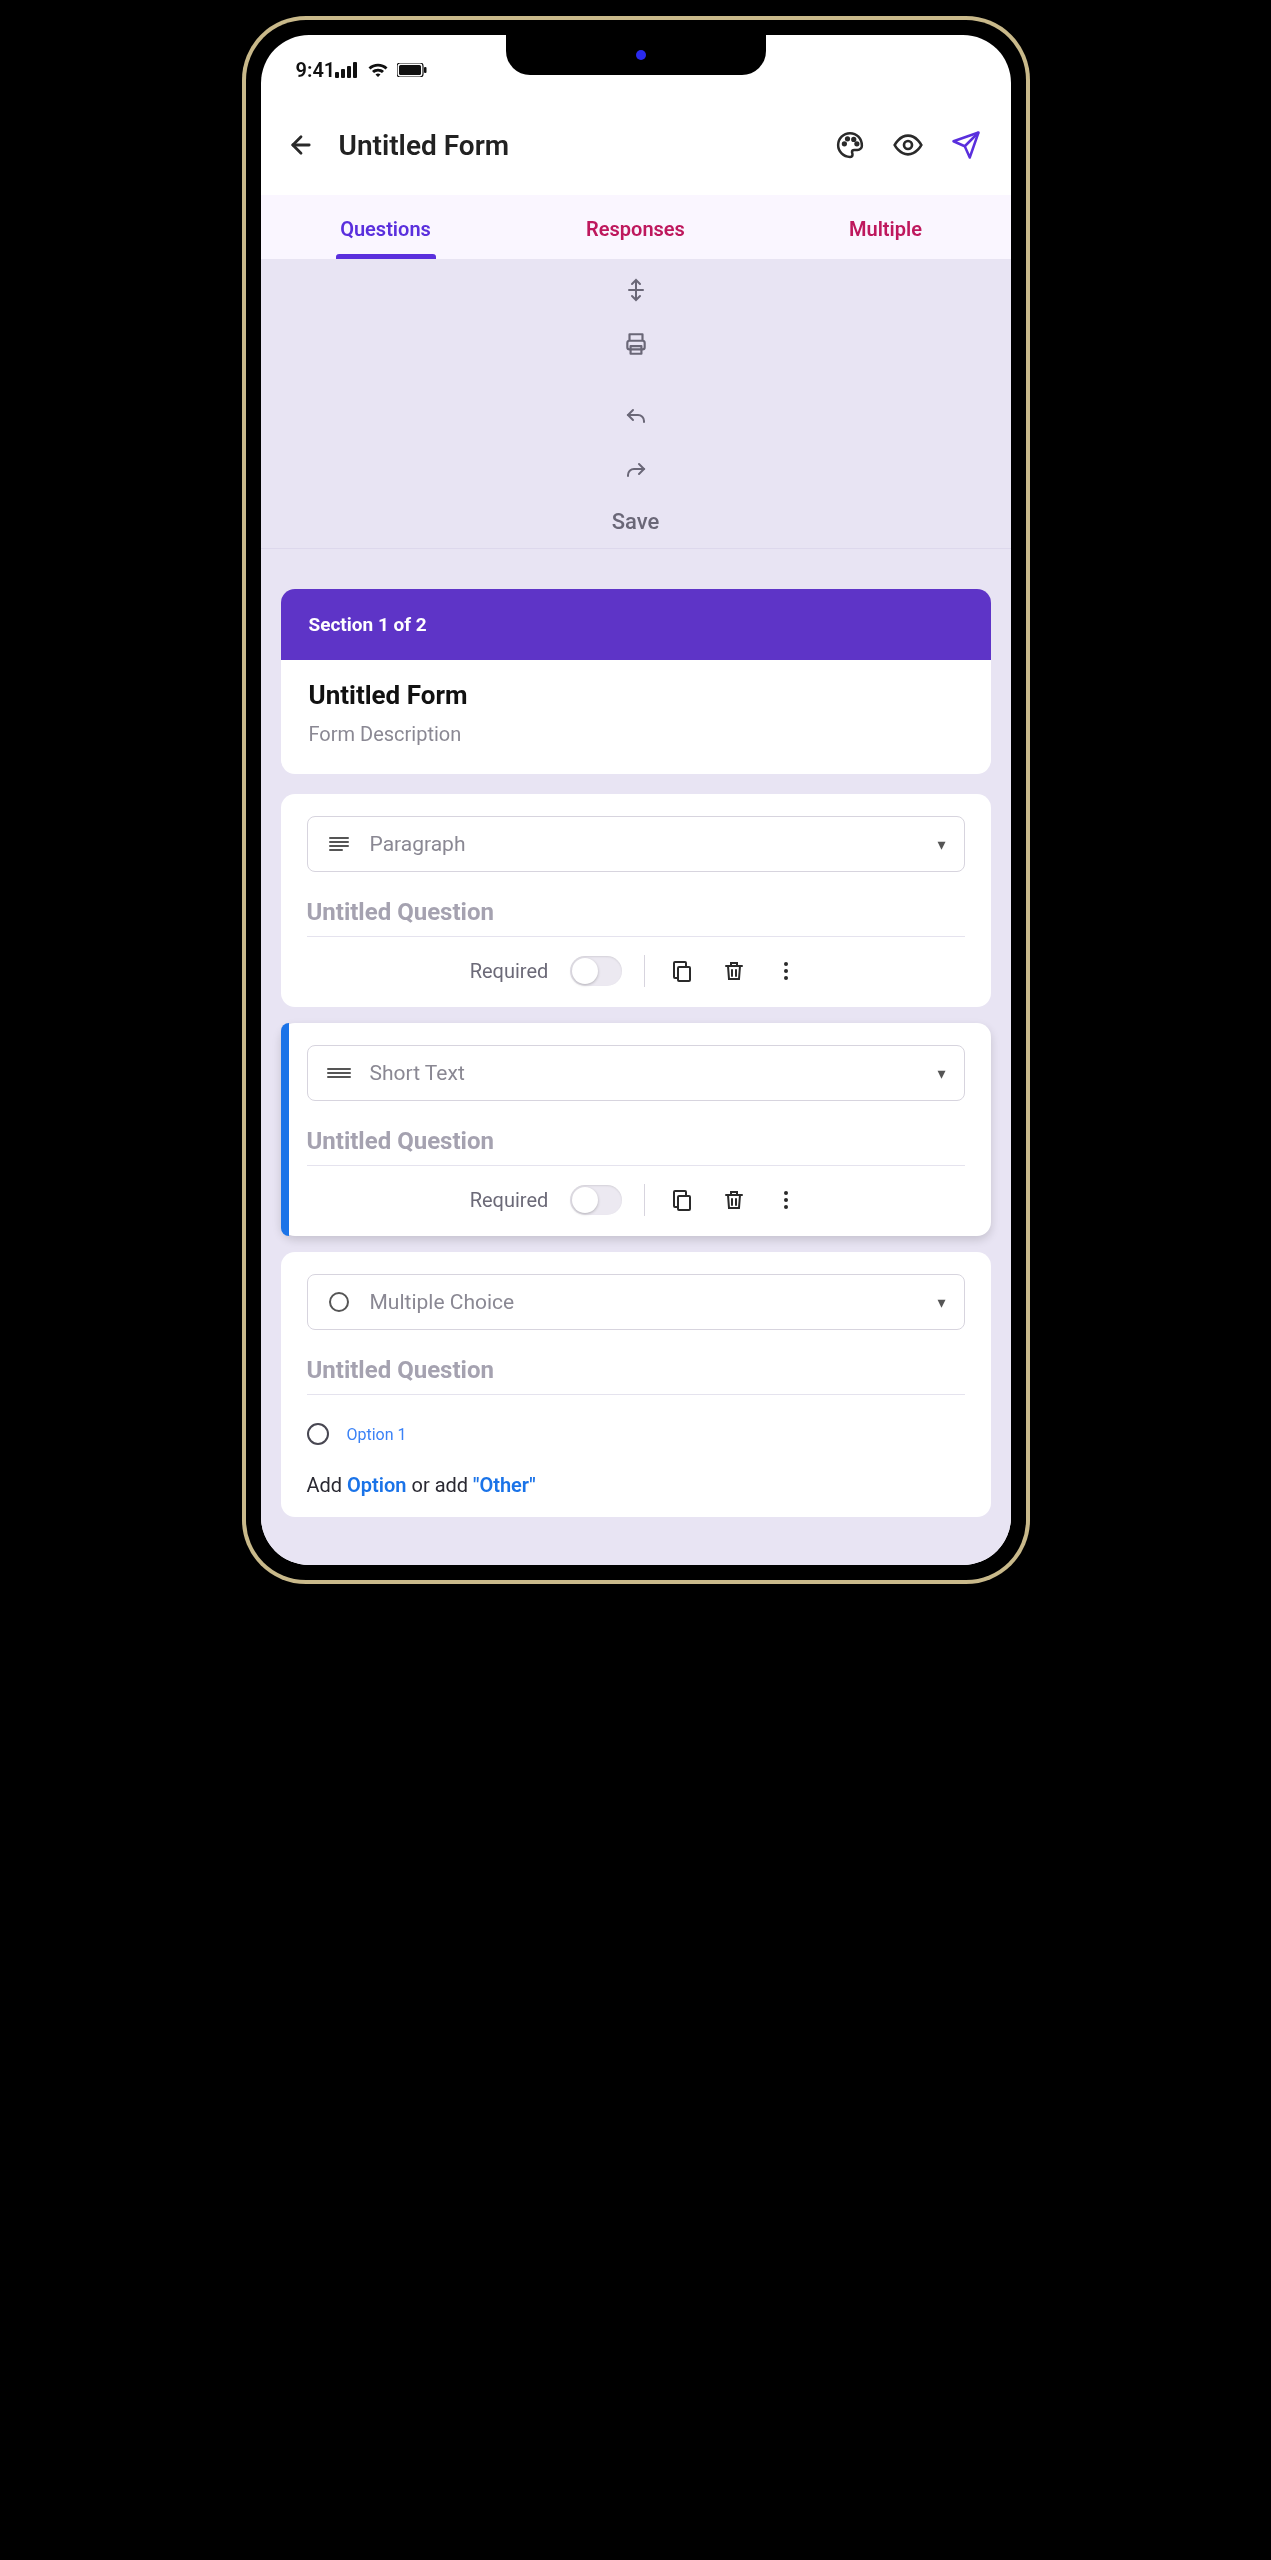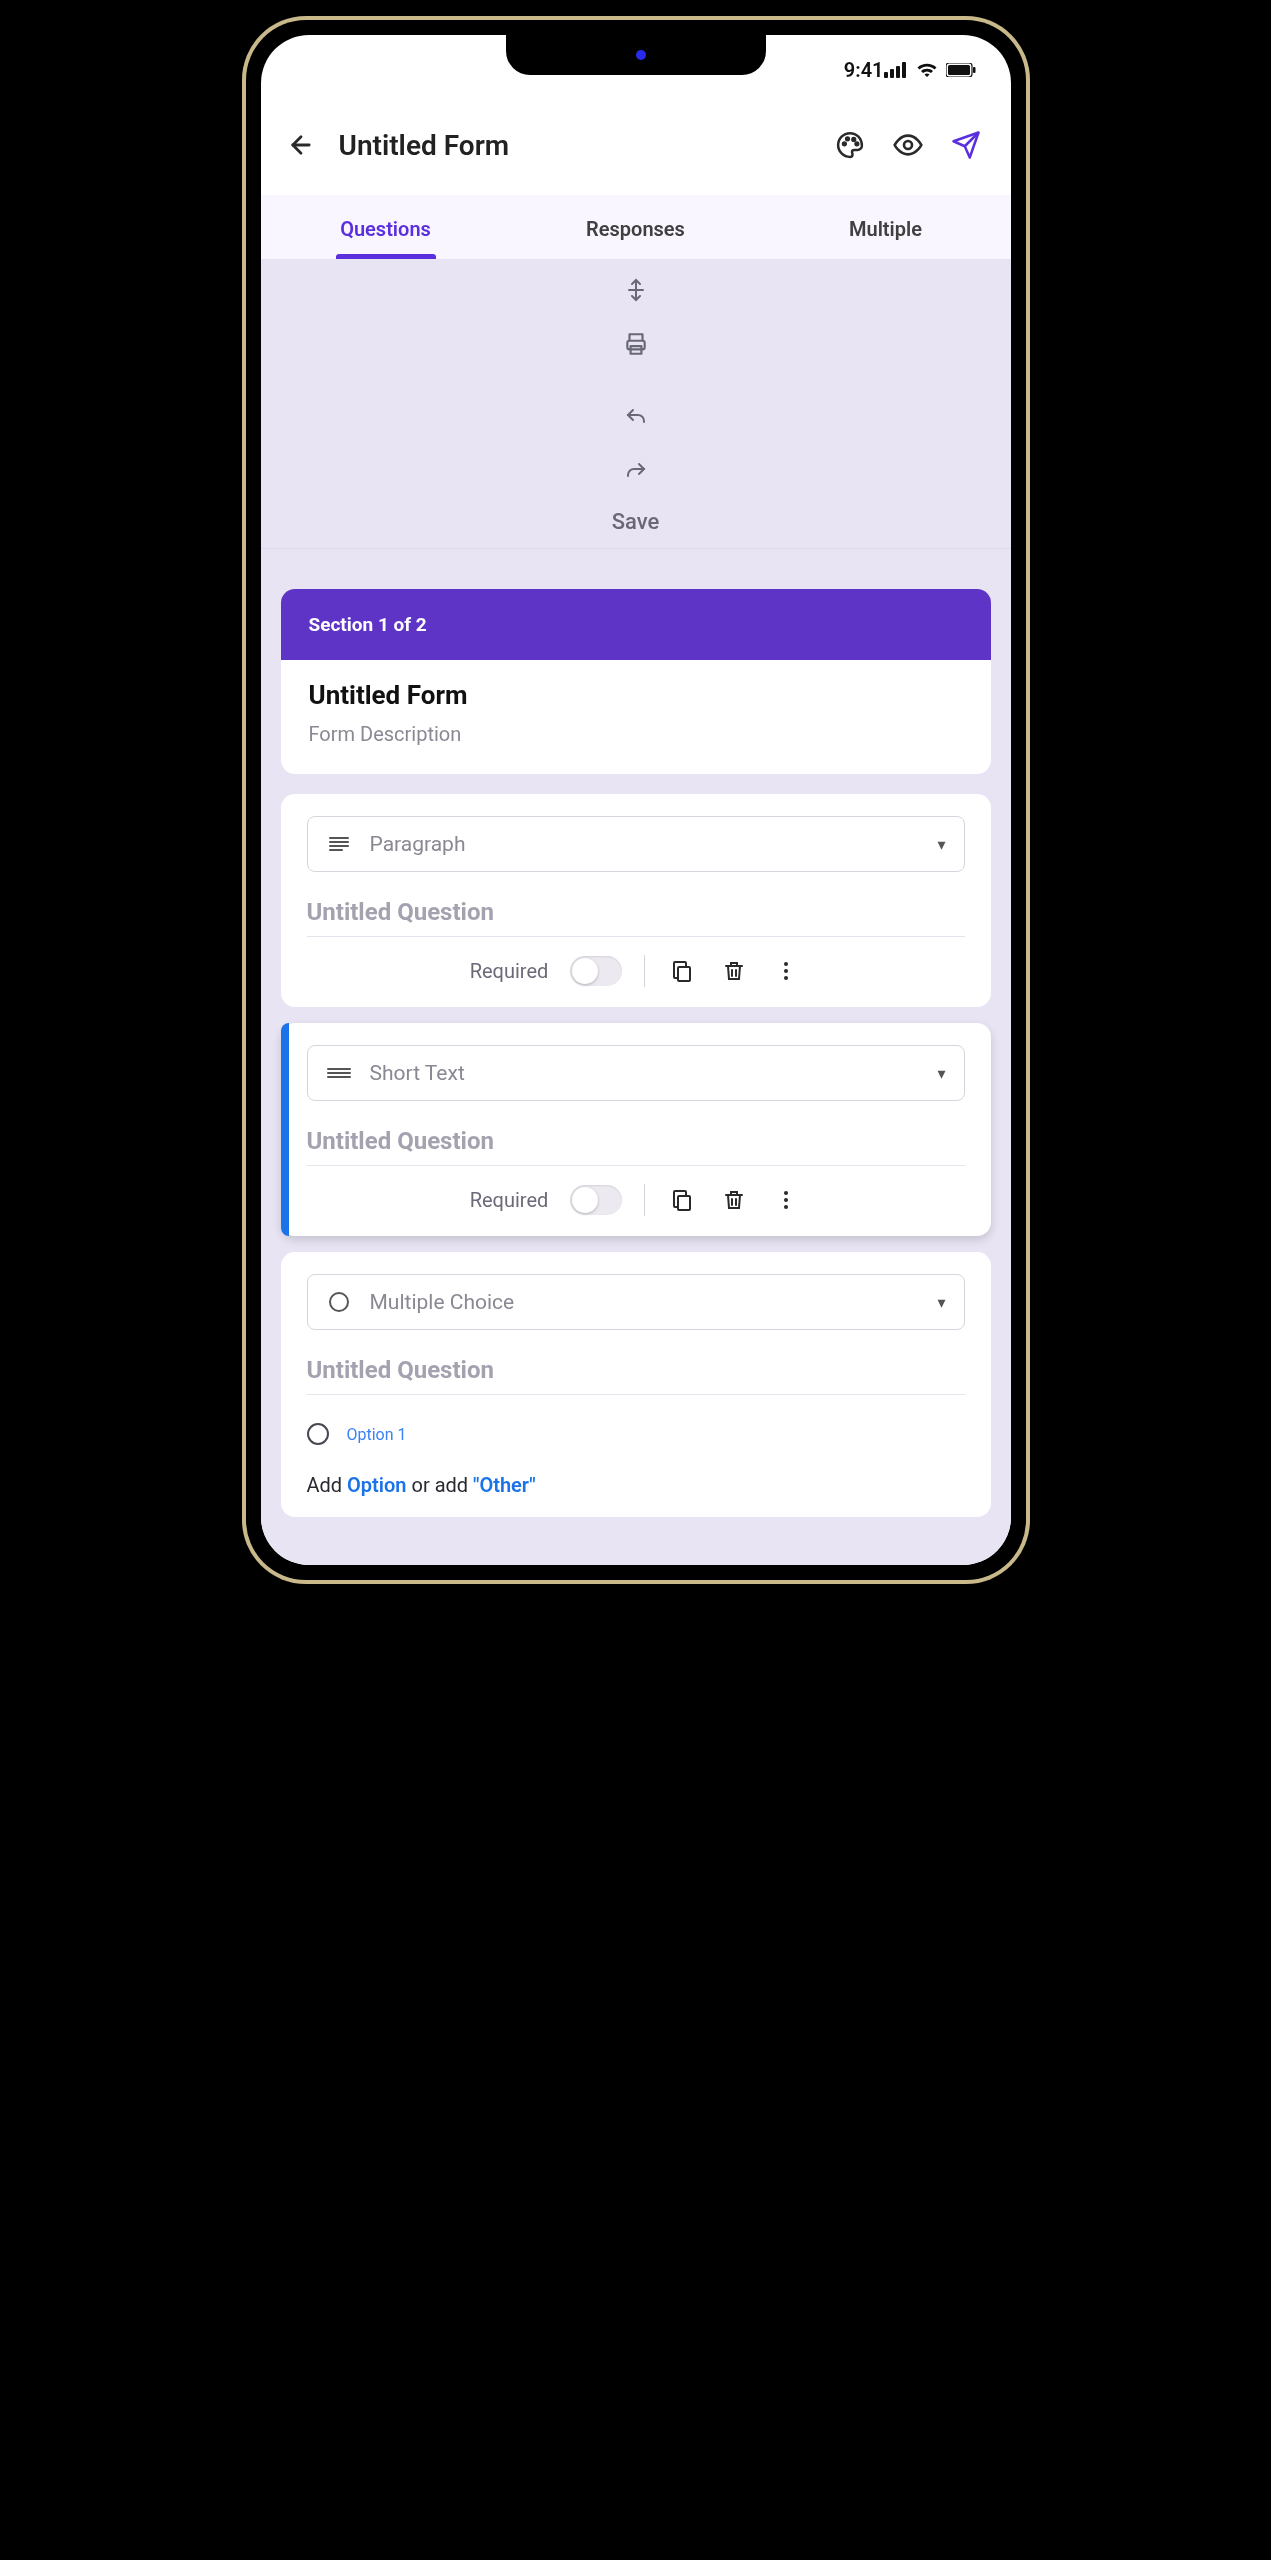--- a/index.html
+++ b/index.html
@@ -2,31 +2,31 @@
 <html><head>
 <meta charset="utf-8">
 <style>
   * { box-sizing: border-box; margin: 0; padding: 0; font-family: -apple-system, BlinkMacSystemFont, "Segoe UI", Roboto, sans-serif; }
   body { background: #000; display: flex; justify-content: center; }
   .phone-frame { width: 780px; background: #000; border-radius: 60px; padding: 15px; margin: 20px 0; box-shadow: 0 0 0 4px #c9b98a, 0 0 0 8px #000; position: relative; }
   .phone-inner { background: #fff; border-radius: 48px; overflow: hidden; height: 1530px; position: relative; }
   .notch { position: absolute; top: 0; left: 50%; transform: translateX(-50%); width: 260px; height: 40px; background: #000; border-radius: 0 0 24px 24px; z-index: 10; display:flex; align-items:center; justify-content:center; }
   .notch-dot { width:10px; height:10px; background:#2a2aee; border-radius:50%; margin-left:10px; }
 
-  .status-bar { display: flex; justify-content: flex-end; align-items: center; padding: 20px 35px 10px; height: 60px; font-weight: 600; font-size: 20px; color:#111; }
+  .status-bar { display: flex; justify-content: flex-start; align-items: center; padding: 20px 35px 10px; height: 60px; font-weight: 600; font-size: 20px; color:#111; }
   .status-icons { display: flex; align-items: center; gap: 8px; }
   .status-icons svg { display:block; }
 
   .header { display: flex; align-items: center; padding: 30px 25px 30px 20px; gap: 18px; }
   .header-title { font-size: 28px; font-weight: 600; color:#222; flex:1; }
   .icon-btn { width: 40px; height: 40px; display:flex; align-items:center; justify-content:center; color:#2a2a2a; cursor:pointer; }
   .icon-btn.purple { color:#5a2fdd; }
 
   .tabs { display:flex; background:#faf6ff; }
-  .tab { flex:1; text-align:center; padding: 22px 0 18px; font-size:20px; font-weight:600; color:#404040; cursor:pointer; position:relative; }
+  .tab { flex:1; text-align:center; padding: 22px 0 18px; font-size:20px; font-weight:600; color:#be185d; cursor:pointer; position:relative; }
   .tab.active { color:#5a2fdd; }
   .tab.active::after { content:""; position:absolute; bottom:0; left:50%; transform:translateX(-50%); width:100px; height:5px; background:#5a2fdd; border-radius:3px 3px 0 0; }
 
   .toolbar { display:flex; align-items:center; padding: 14px 20px; background:#e8e4f3; gap:20px; border-bottom:1px solid #ddd8ec;flex-direction:column; }
   .toolbar .spacer { flex:1; }
   .tool-icon { width:34px; height:34px; display:flex; align-items:center; justify-content:center; color:#6a6777; cursor:pointer; }
   .save-label { color:#6a6777; font-size:22px; font-weight:500; cursor:pointer; }
 
   .canvas { background:#e8e4f3; padding: 40px 20px 0; height: calc(100% - 60px - 100px - 68px - 66px); overflow:hidden; }
 

